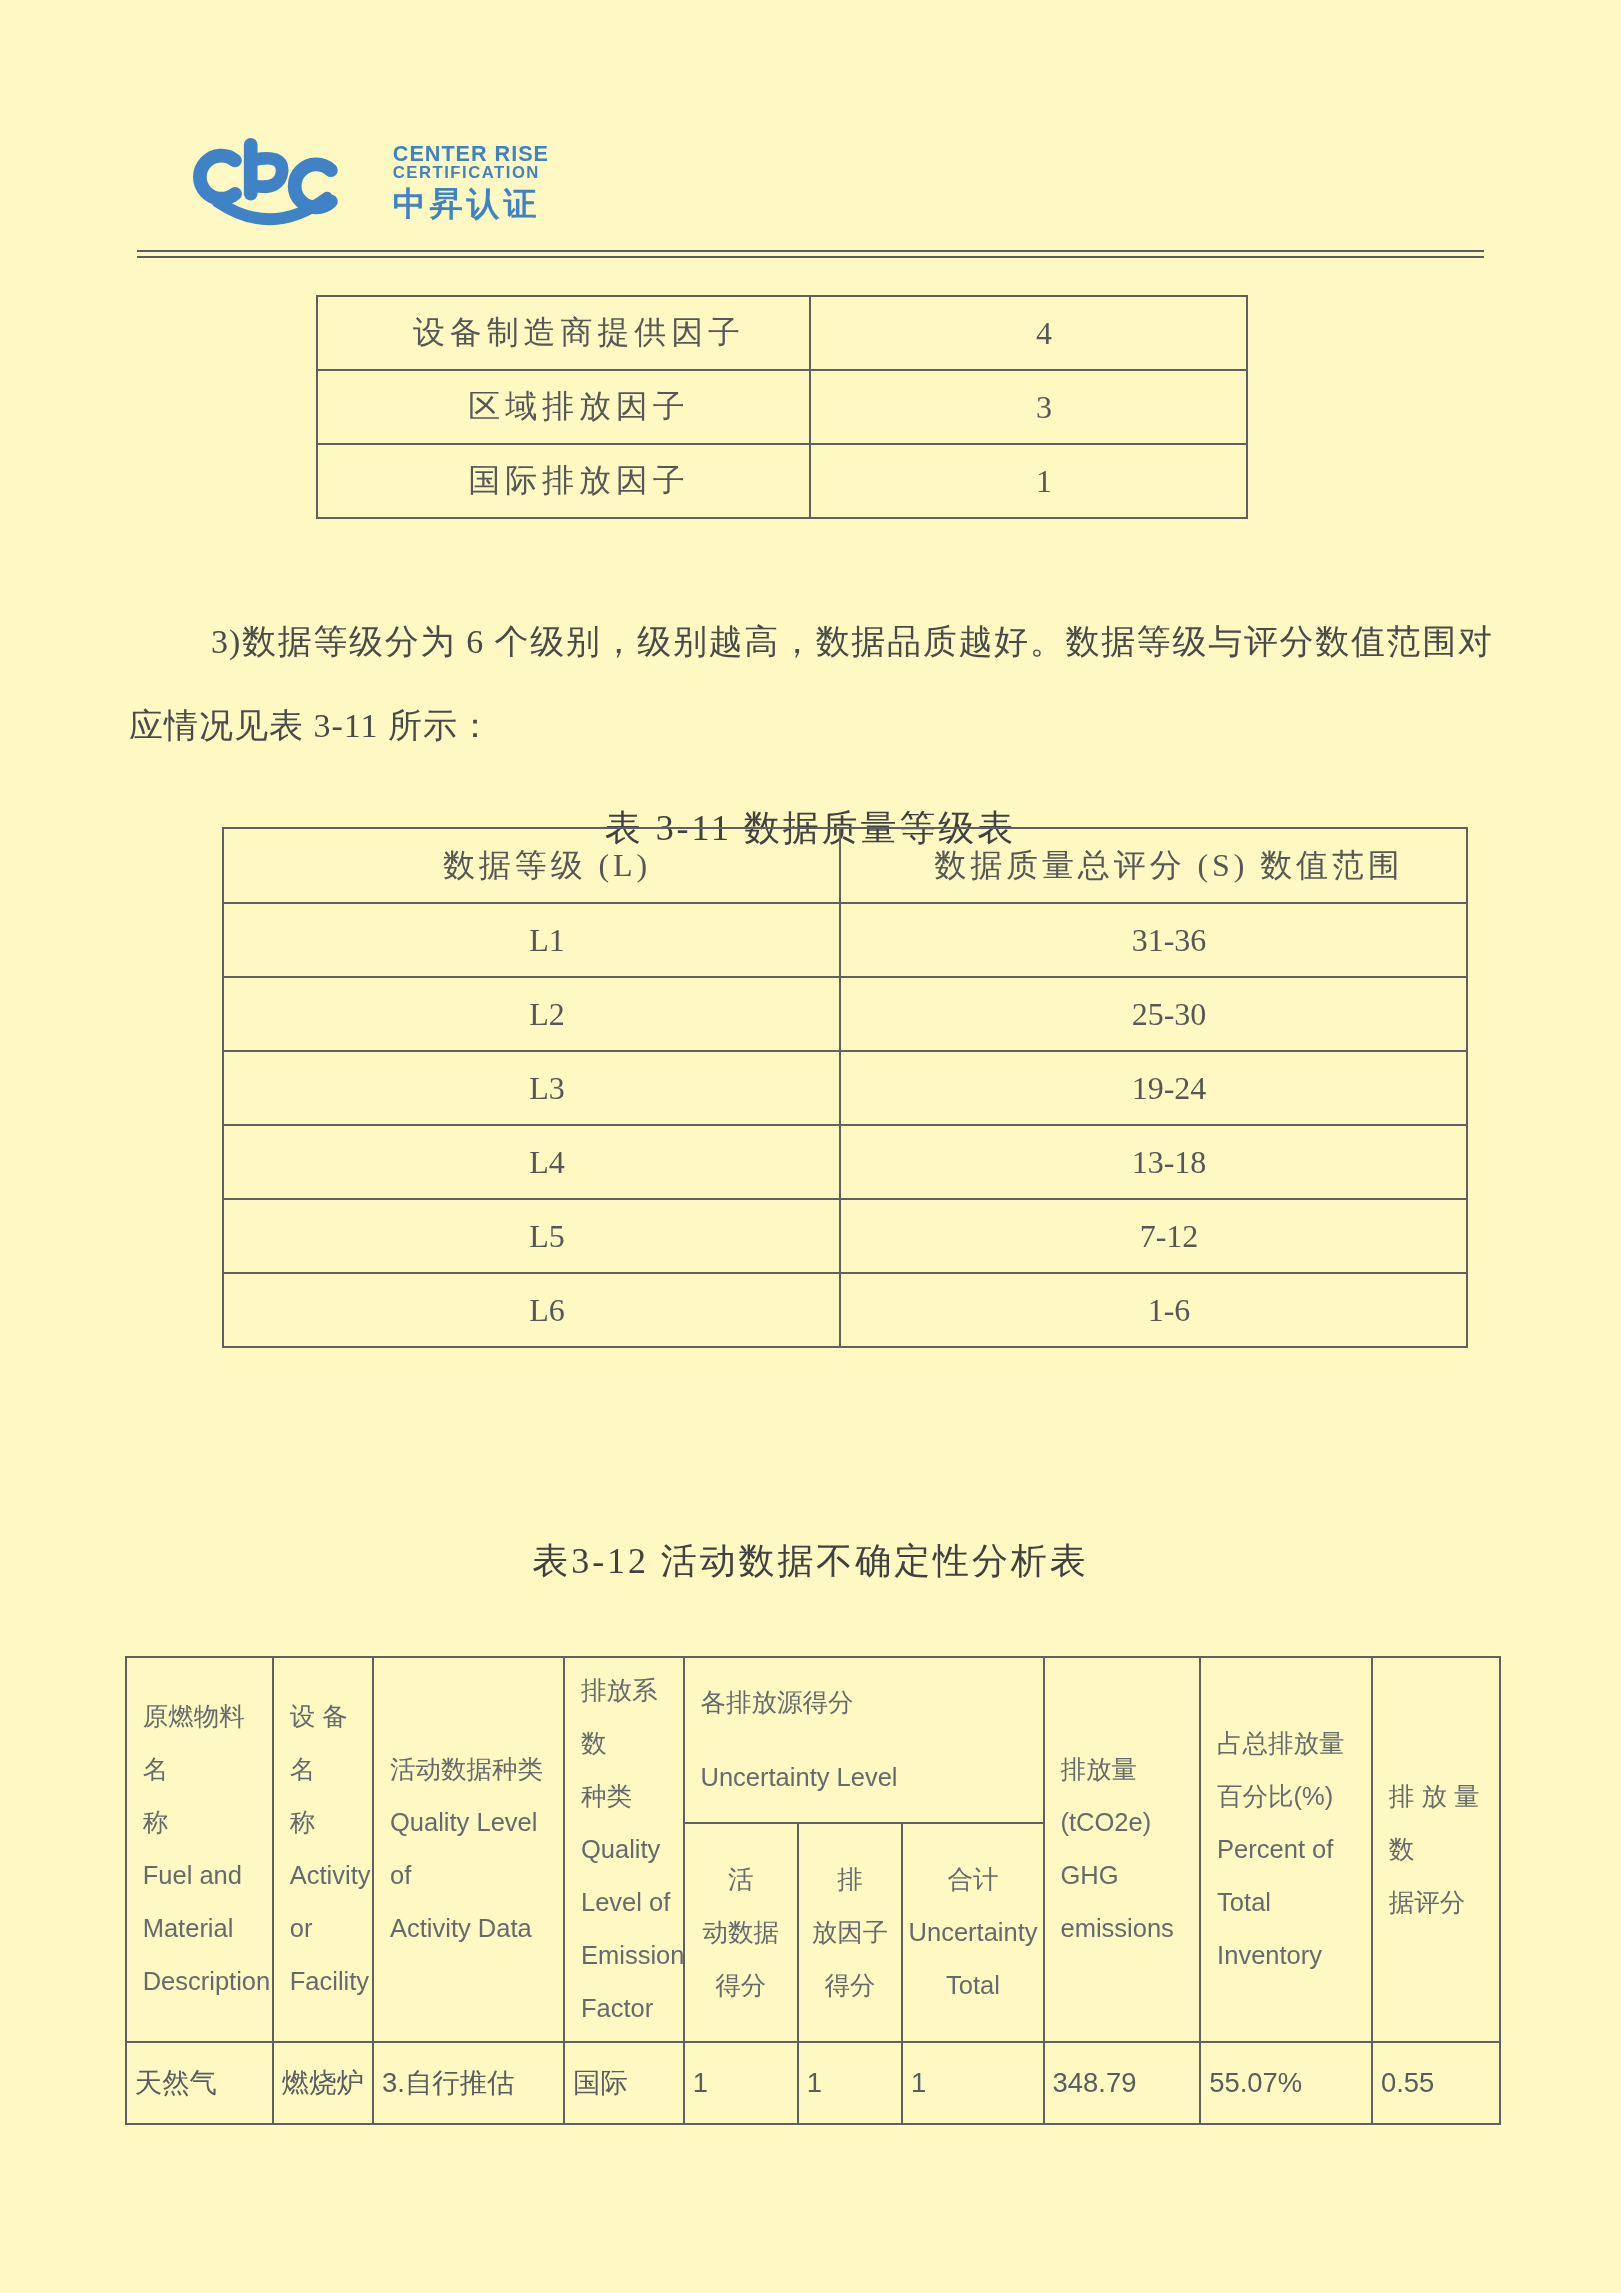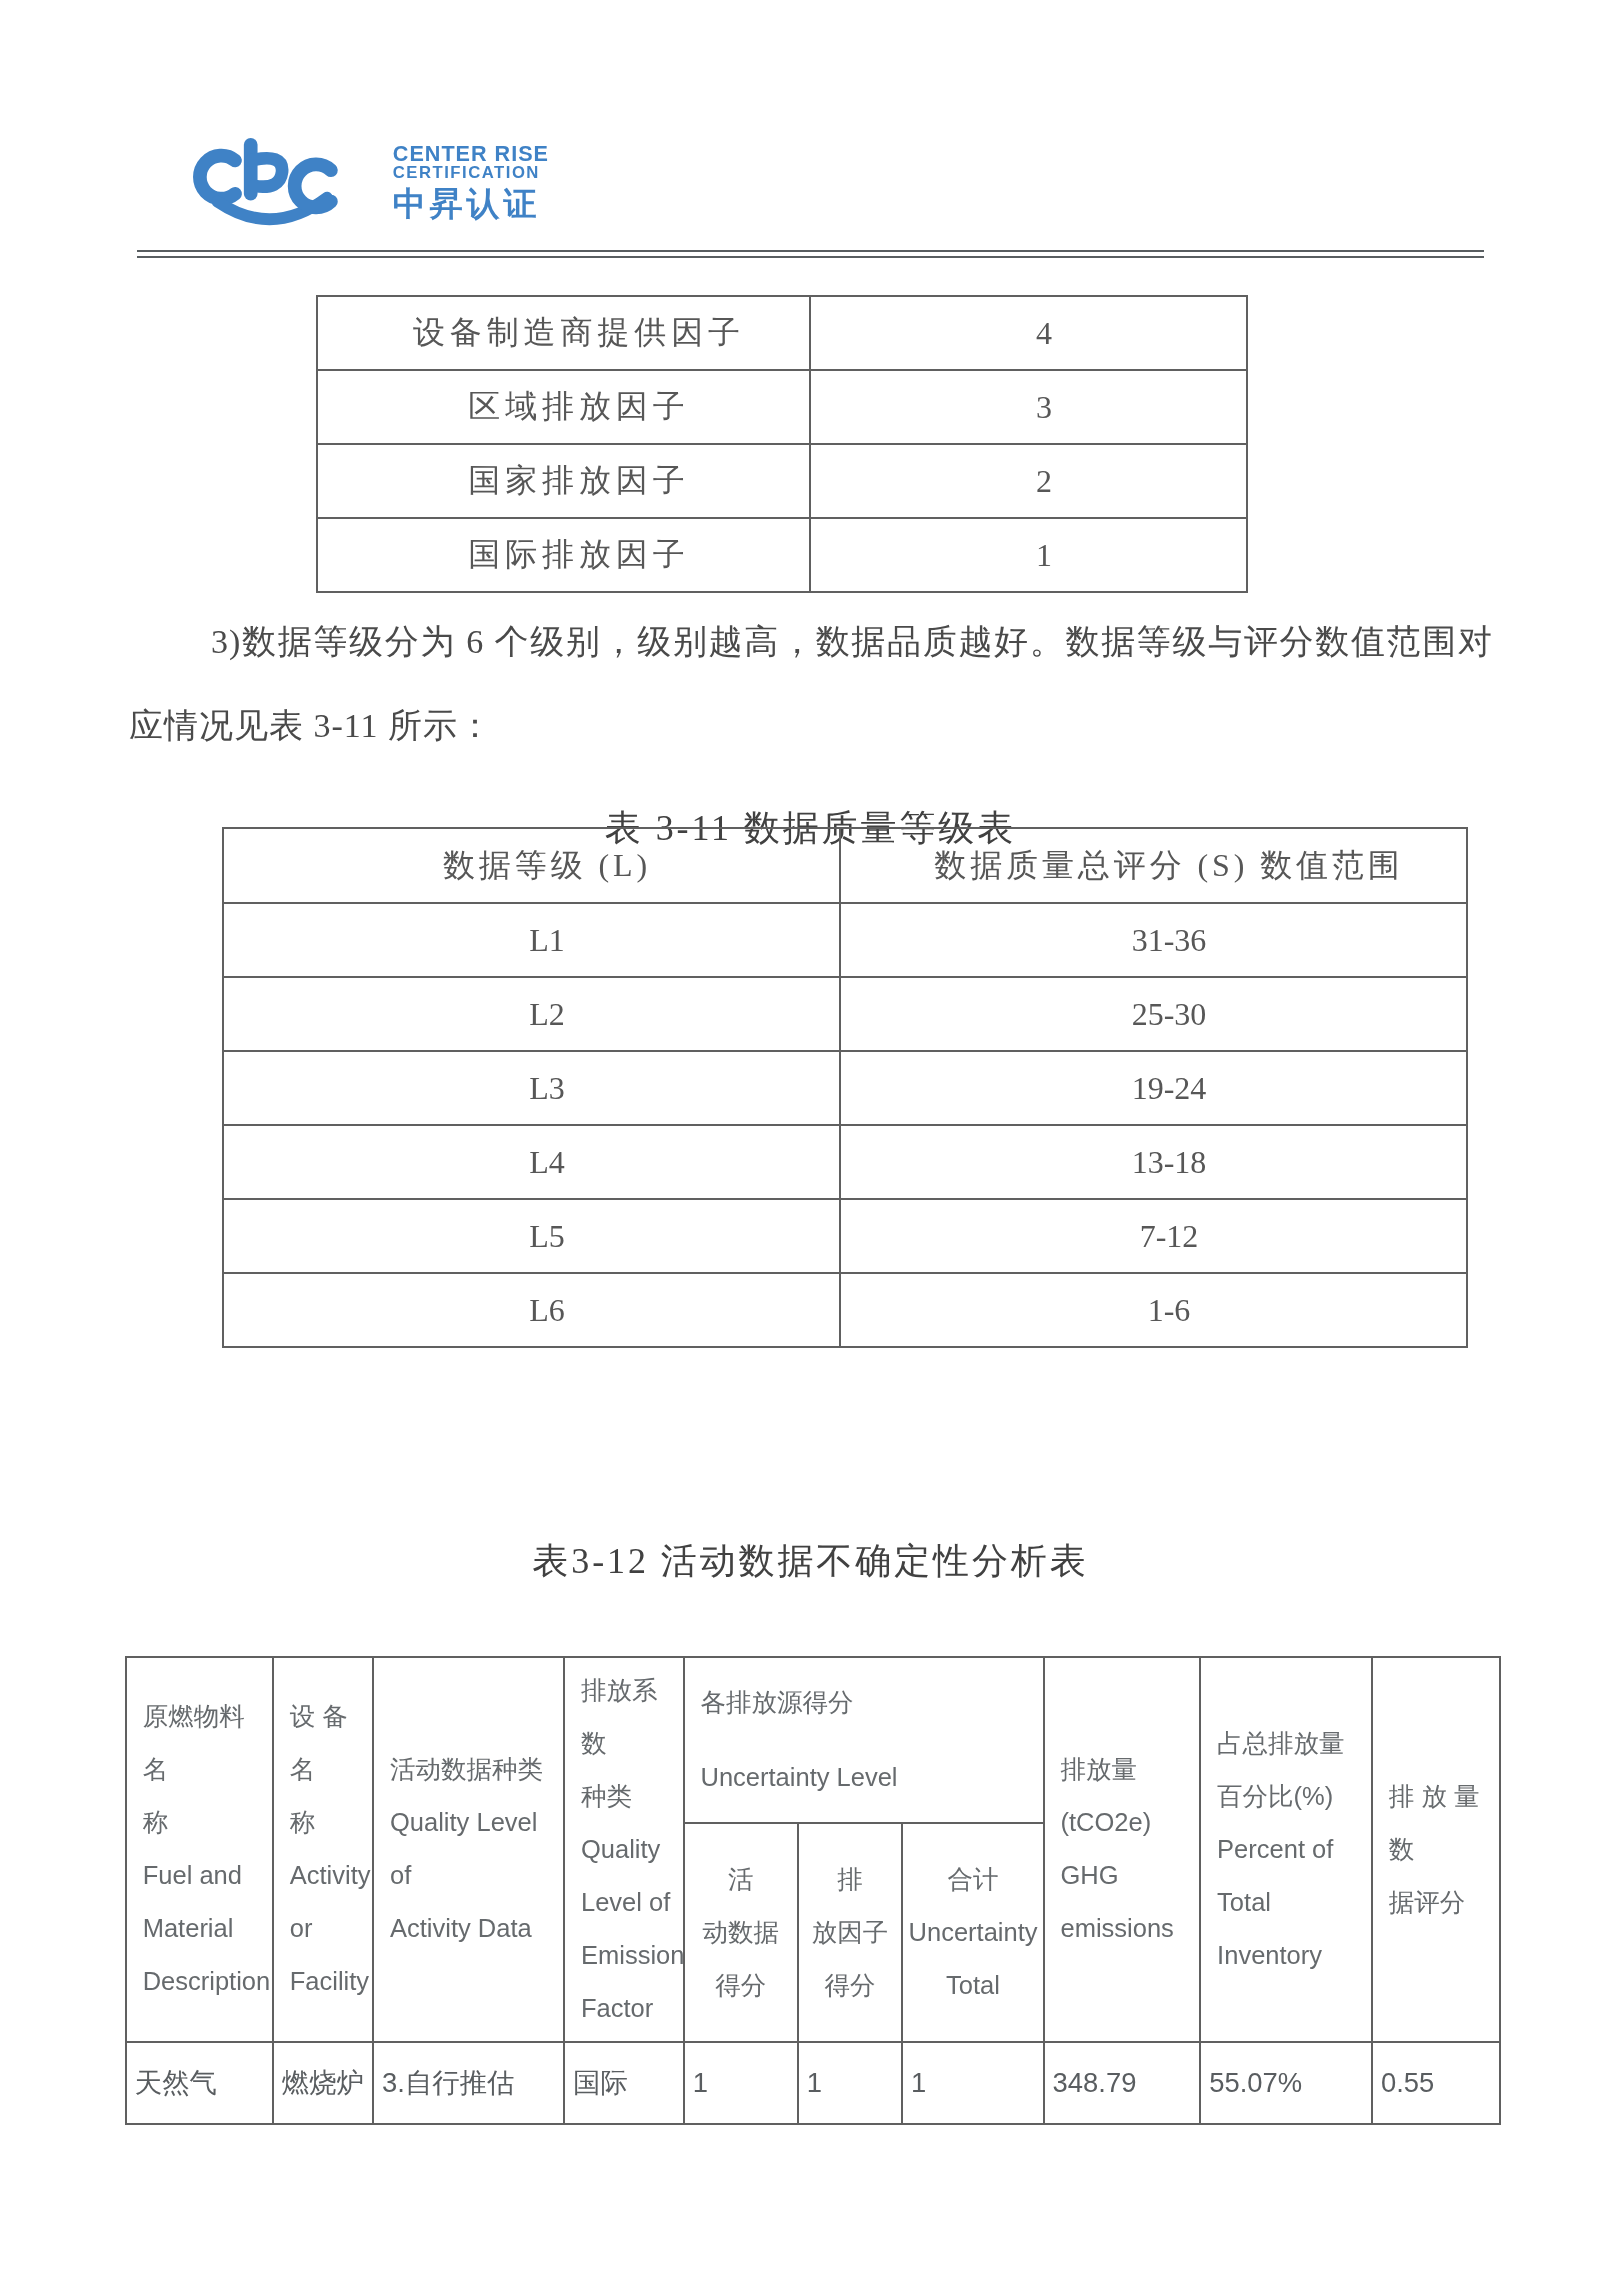--- a/index.html
+++ b/index.html
@@ -1,17 +1,17 @@
 <!DOCTYPE html>
 <html><head>
 <meta charset="utf-8">
 <style>
   html,body{margin:0;padding:0;background:#e8e8e8;}
   .page{
-    position:relative;width:1621px;height:2294px;background:#ffffff;
+    position:relative;width:1621px;height:2294px;background:#fef9c3;
     font-family:"Liberation Serif","DejaVu Serif",serif;color:#4c4c4c;
     overflow:hidden;margin:0 auto;
   }
   
   .logo{position:absolute;left:182px;top:137px;display:flex;align-items:flex-start;gap:9.8px;}
   .logo-mark{width:201px;height:90px;}
   .logo-text{display:flex;flex-direction:column;color:#3f82c6;font-family:"Liberation Sans","DejaVu Sans",sans-serif;margin-top:5.9px;}
   .logo-line1{font-size:21.6px;font-weight:bold;letter-spacing:1px;line-height:21.6px;}
   .logo-line2{font-size:16.7px;font-weight:bold;letter-spacing:1.5px;line-height:18.6px;}
   .logo-line3{font-size:33px;font-weight:bold;letter-spacing:3.9px;line-height:41px;}
@@ -79,24 +79,20 @@
         <col style="width:47%">
       </colgroup>
     <tbody>
         <tr>
       <td>设备制造商提供因子</td>
       <td class="val">4</td>
     </tr>
     <tr>
       <td>区域排放因子</td>
       <td class="val">3</td>
-    </tr>
-    <tr>
-      <td>国家排放因子</td>
-      <td class="val">2</td>
     </tr>
     <tr>
       <td>国际排放因子</td>
       <td class="val">1</td>
     </tr>
   </tbody>
     </table>
 
   <div class="para para1">3)数据等级分为 6 个级别，级别越高，数据品质越好。数据等级与评分数值范围对应情况见表 3-11 所示：</div>
 

